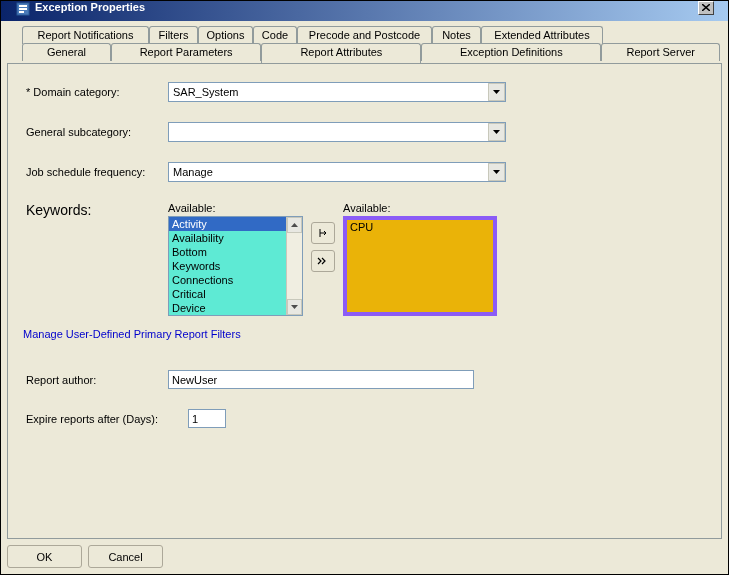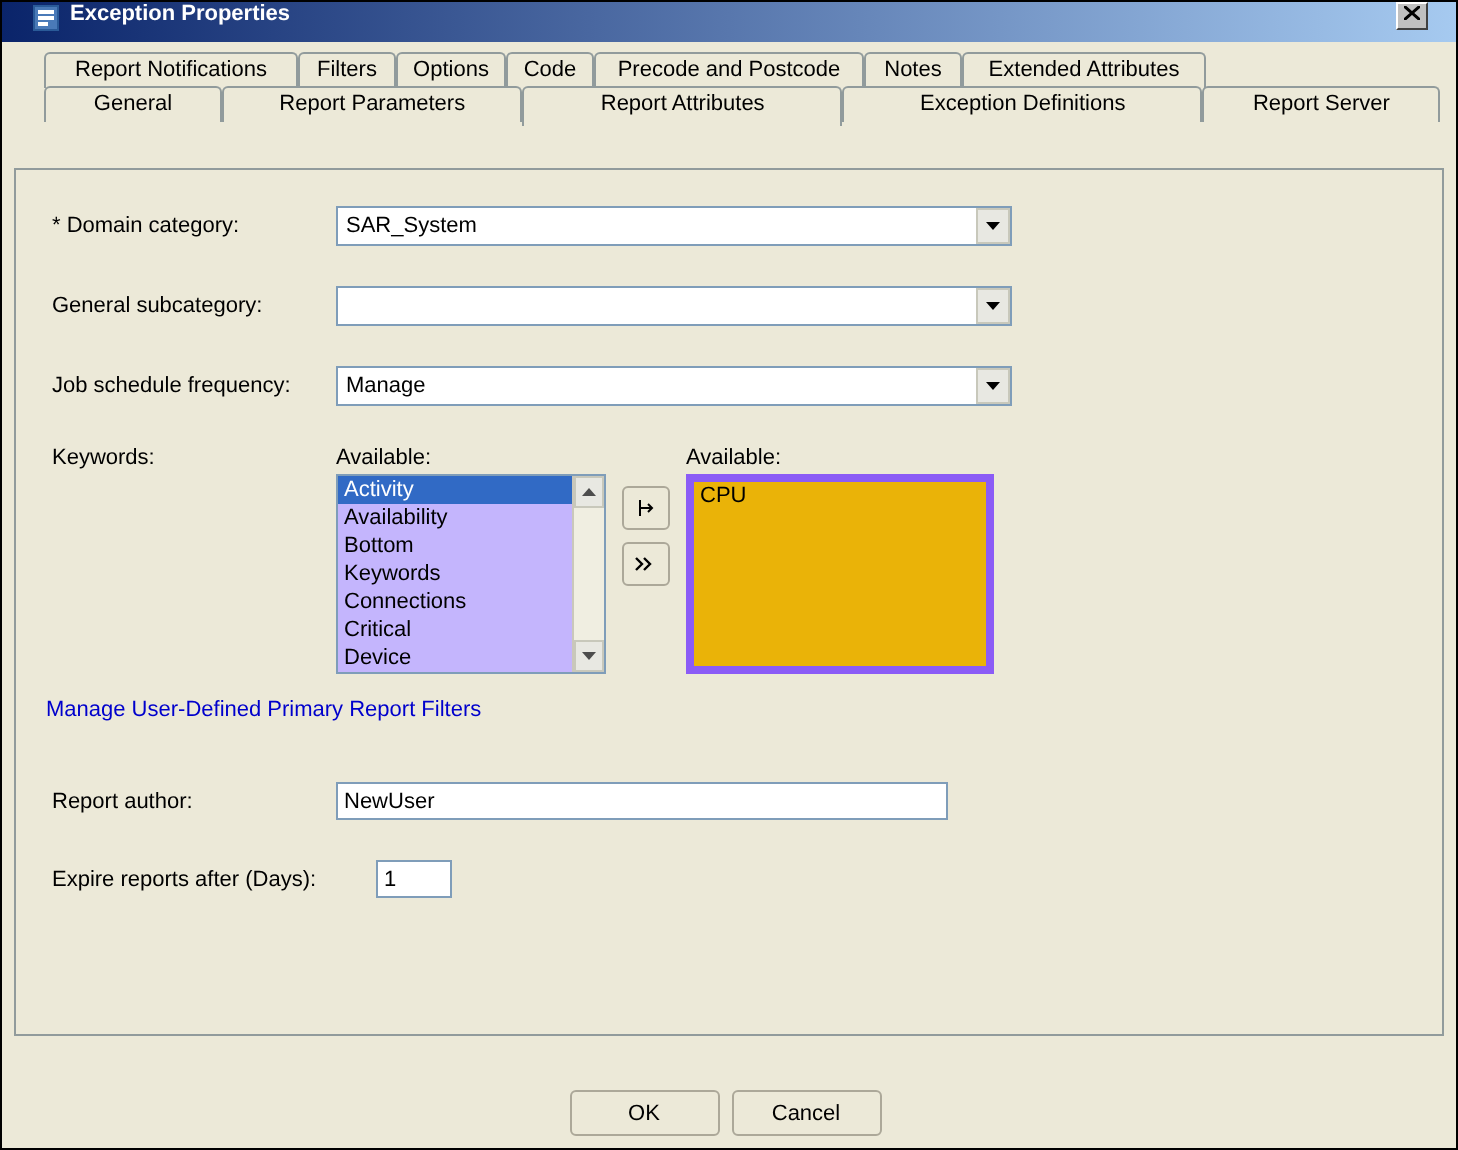--- a/index.html
+++ b/index.html
@@ -2,53 +2,53 @@
 <html><head>
 <meta charset="utf-8">
 <style>
 * { box-sizing: border-box; margin: 0; padding: 0; }
 body { font-family: Tahoma, Arial, sans-serif; font-size: 11px; background: #fff; }
 .window { width: 729px; height: 575px; background: #ece9d8; display: flex; flex-direction: column; border: 1px solid #000; }
 .titlebar { height: 20px; background: linear-gradient(to right, #0a246a, #a6caf0); color: #fff; display: flex; align-items: flex-start; padding: 0 14px; }
 .titlebar-icon { width: 16px; height: 16px; margin-right: 4px; display:flex; align-items:center; justify-content:center; font-size:10px; }
 .titlebar-text { flex: 1; font-weight: bold; font-size: 11px; }
 .titlebar-close { width: 16px; height: 14px; background: #c0c0c0; border: 1px solid #fff; border-right-color:#404040; border-bottom-color:#404040; font-family: Arial; font-size: 10px; font-weight: bold; text-align: center; line-height: 12px; color:#000; cursor: pointer; }
-.content { flex: 1; padding: 5px 6px 6px 6px; display:flex; flex-direction:column;gap:21px; }
+.content { flex: 1; padding: 5px 6px 6px 6px; display:flex; flex-direction:column; }
 .tabs-area { position: relative; height: 38px; }
 .tab-row { display: flex; position: absolute; left: 15px; right: 2px; }
 .tab-row.row1 { top: 0; }
 .tab-row.row2 { top: 17px; }
 .tab { height: 18px; background: #ece9d8; border: 1px solid #919b9c; border-bottom: none; border-radius: 3px 3px 0 0; padding: 2px 0 0 0; font-size: 11px; text-align: center; cursor: pointer; margin-right: 0px; position: relative; }
 .tab.active { background: #ece9d8; z-index: 3; height: 20px; border-color:#919b9c; }
 .tab-panel { flex:1; border: 1px solid #919b9c; border-top: 1px solid #919b9c; background: #ece9d8; padding: 18px 18px 10px 18px; margin-top: -1px; position: relative; }
 .form-row { display: flex; align-items: center; margin-bottom: 20px; }
 .form-label { width: 142px; font-size: 11px; }
 .combo { flex: 0 0 338px; height: 20px; background: #fff; border: 1px solid #7f9db9; display: flex; align-items: center; position: relative; }
 .combo-text { flex: 1; padding: 0 4px; font-size: 11px; }
 .combo-btn { width: 17px; height: 18px; background: #e8e8e2; border: 1px solid #c8c8bb; display:flex; align-items:center; justify-content:center; cursor:pointer; }
 .combo-btn svg { width: 7px; height: 4px; }
 .keywords-row { display: flex; margin-bottom: 12px; }
-.kw-label { width: 142px; font-size: 11px; padding-top: 0; }
+.kw-label { width: 142px; font-size: 14px; padding-top: 0; }
 .kw-col { display: flex; flex-direction: column; }
 .kw-header { font-size: 11px; margin-bottom: 2px; }
-.listbox { width: 135px; height: 100px; background: #c4b5fd; border: 1px solid #7f9db9; overflow: hidden; position: relative; display:flex; }
+.listbox { width: 135px; height: 100px; background: #5eead4; border: 1px solid #7f9db9; overflow: hidden; position: relative; display:flex; }
 .listbox-items { flex:1; overflow:hidden; }
 .listbox-item { padding: 1px 3px; font-size: 11px; cursor: pointer; white-space: nowrap; }
 .listbox-item.selected { background: #316ac5; color: #fff; }
 .listbox-scroll { width: 16px; background: #e8e8e2; border-left: 1px solid #cac7ba; display:flex; flex-direction:column; }
 .scroll-btn { height: 16px; background: #e8e8e2; border: 1px solid #c8c8bb; display:flex; align-items:center; justify-content:center; }
 .scroll-track { flex:1; background:#f0eee1; }
 .transfer-btns { display: flex; flex-direction: column; justify-content: flex-start; padding: 20px 8px 0 8px; gap: 6px; }
 .tbtn { width: 24px; height: 22px; background: #ece9d8; border: 1px solid #aca899; border-radius:3px; display:flex; align-items:center; justify-content:center; cursor:pointer; }
 .selected-box { width: 154px; height: 100px; background: #eab308; border: 4px solid #8b5cf6; padding: 1px 3px; font-size: 11px; }
 .link { color: #0000cc; font-size: 11px; cursor: pointer; margin-bottom: 30px; display: inline-block; margin-left: -3px; }
 .text-input { height: 19px; background: #fff; border: 1px solid #7f9db9; padding: 1px 3px; font-size: 11px; }
 .text-input.author { width: 306px; }
 .text-input.days { width: 38px; }
-.button-bar { display: flex; justify-content: center; gap: 6px; padding: 6px 4px 0 0; }
+.button-bar { display: flex; justify-content: flex-start; gap: 6px; padding: 6px 4px 0 0; }
 .btn { width: 75px; height: 23px; background: #ece9d8; border: 1px solid #aca899; border-radius: 3px; font-size: 11px; cursor: pointer; font-family: inherit; }
 </style>
 </head>
 <body>
 
 <div class="window">
   <div class="titlebar">
     <div class="titlebar-icon">
       <svg width="14" height="14" viewBox="0 0 14 14">
           <rect x="1" y="1" width="12" height="12" fill="#4a7ab8" stroke="#2a5a98"></rect>

